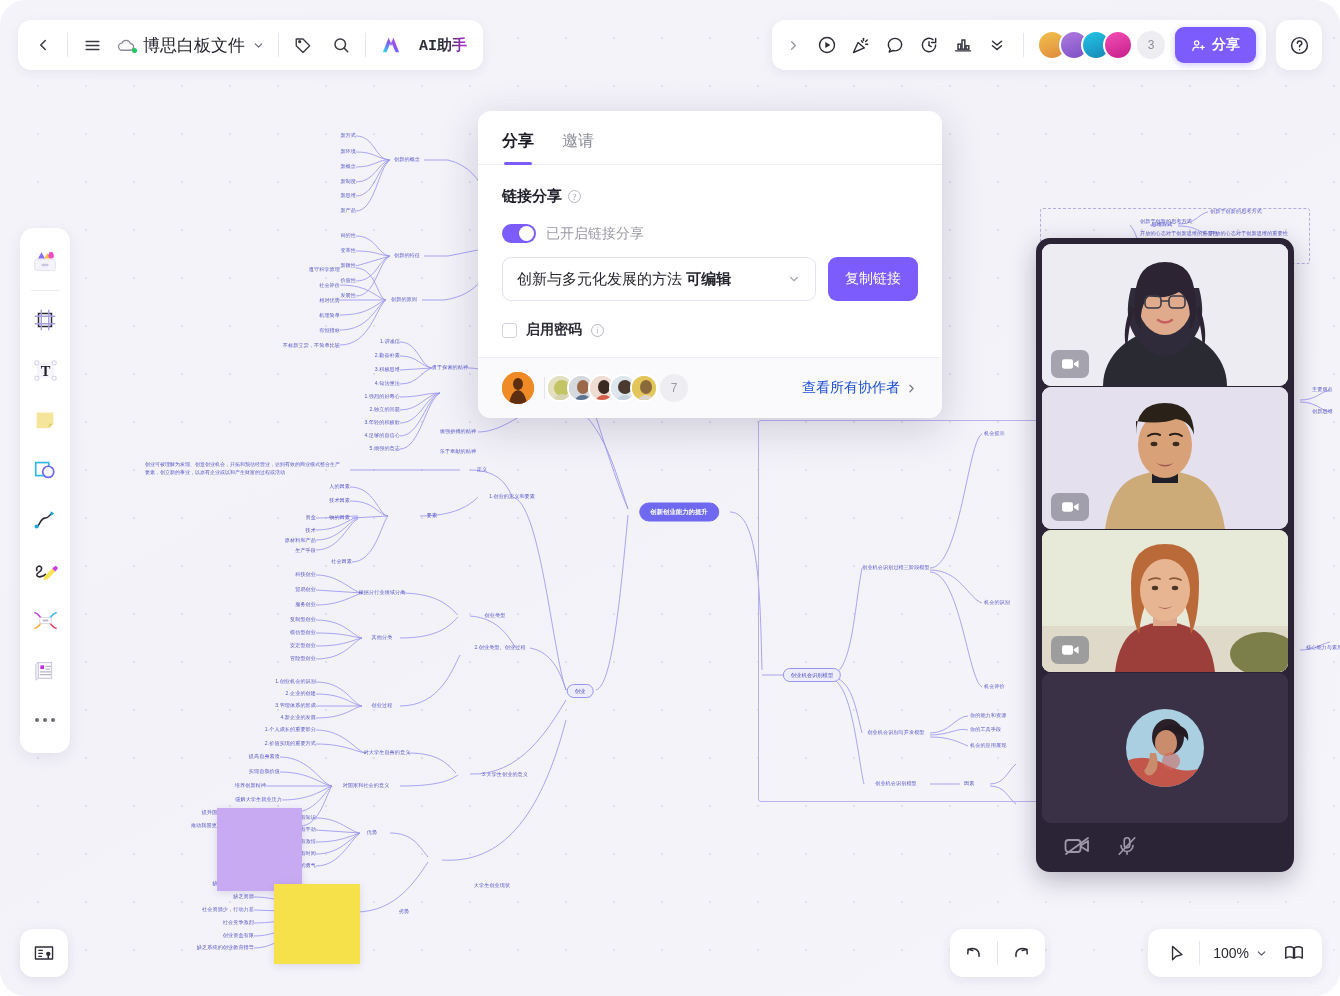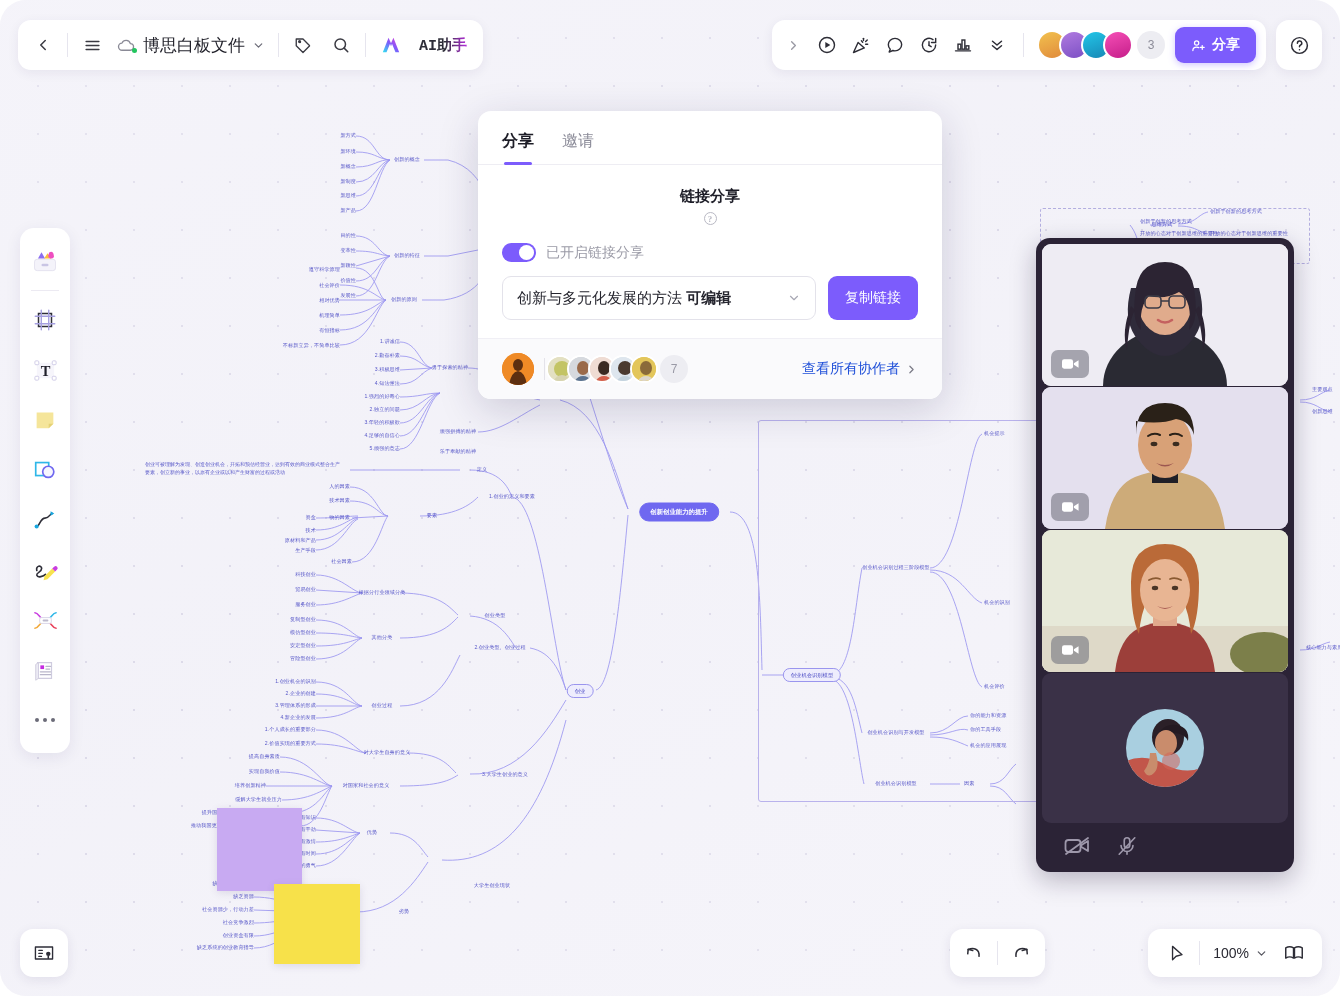--- a/index.html
+++ b/index.html
@@ -268,21 +268,21 @@
     cursor: pointer; position: relative;
   }
   .dlg-tab.active { color: #1d1d27; font-weight: 700; }
   .dlg-tab.active::after {
     content: ""; position: absolute; left: 2px; right: 2px; bottom: -1px;
     height: 3.5px; border-radius: 2px; background: #7c5cfc;
   }
   .dlg-body { padding: 22px 24px 18px 24px; }
   .sec-title {
     display: flex; align-items: center; gap: 6px;
-    font-size: 15px; font-weight: 700; color: #1d1d27; flex-direction: column;
+    font-size: 15px; font-weight: 700; color: #1d1d27;
   }
   .toggle-row {
     display: flex; align-items: center; gap: 10px;
     margin-top: 18px;
   }
   .toggle {
     width: 34px; height: 19px; border-radius: 10px;
     background: #7c5cfc; position: relative; cursor: pointer;
     flex: none;
   }
@@ -1023,20 +1023,25 @@
         <span class="toggle-label">已开启链接分享</span>
       </div>
       <div class="select-row">
         <div class="select">
           <span class="select-text"><span>创新与多元化发展的方法</span> <b>可编辑</b></span>
           <svg width="14" height="14" viewBox="0 0 24 24" fill="none" stroke="#a8a8b4" stroke-width="2" stroke-linecap="round" stroke-linejoin="round">
               <polyline points="6 9 12 15 18 9"></polyline>
             </svg>
         </div>
         <div class="copy-btn">复制链接</div>
+      </div>
+      <div class="pwd-row">
+        <div class="chk"></div>
+        <span class="pwd-label">启用密码</span>
+        <span class="icon-q" style="font-size:9px;">i</span>
       </div>
     </div>
     <div class="dlg-footer">
       <div class="foot-avatars">
         <div class="owner-av" style="background:linear-gradient(150deg,#f59b2a,#e0651c);">
           <svg viewBox="0 0 32 32" width="32" height="32">
               <rect width="32" height="32" fill="#ef8a26"></rect>
               <ellipse cx="16" cy="12" rx="5" ry="6" fill="#5d2f10"></ellipse>
               <path d="M7 32 q2 -13 9 -14 q7 1 9 14z" fill="#5d2f10"></path>
             </svg>

